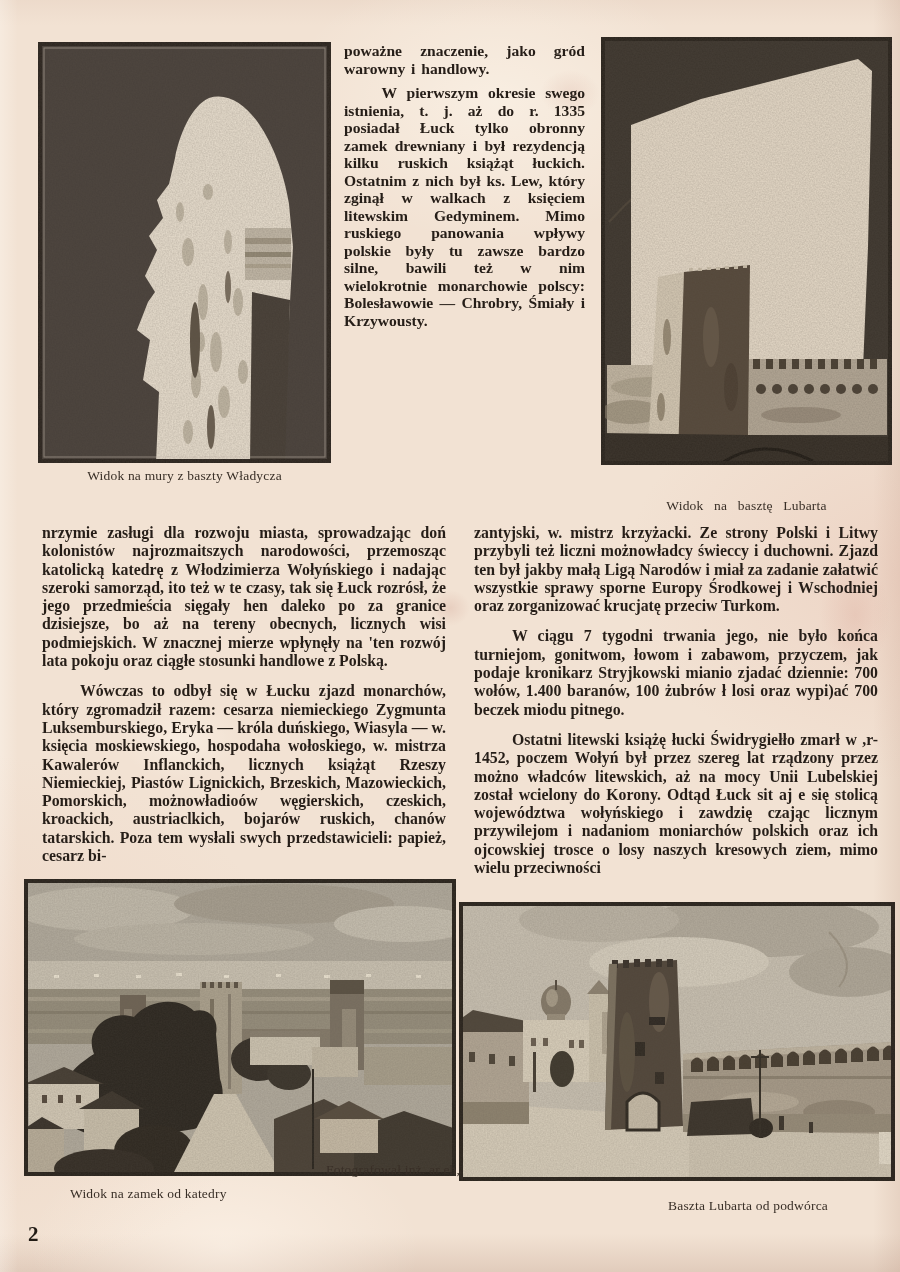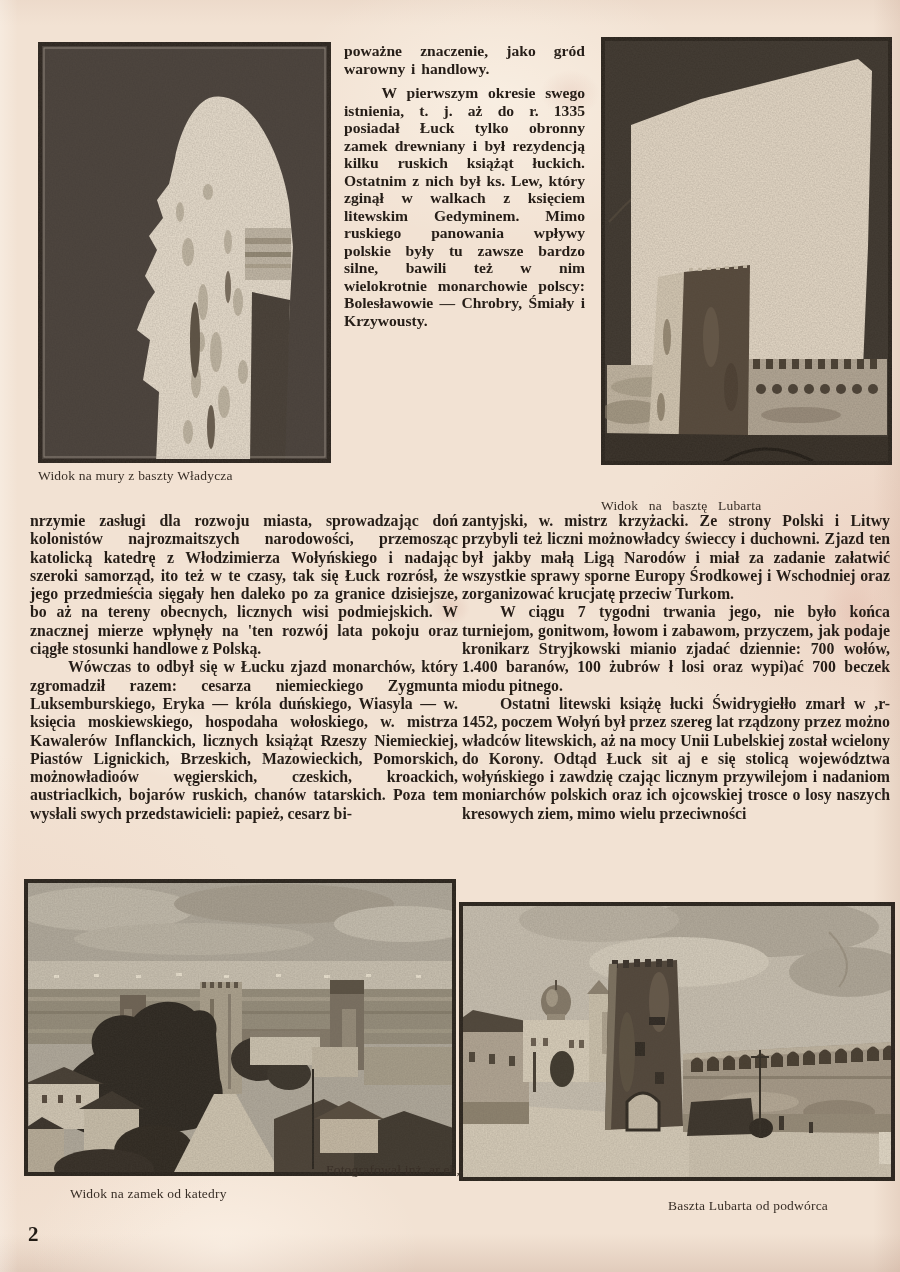--- a/index.html
+++ b/index.html
@@ -14,23 +14,23 @@
       linear-gradient(to right, rgba(255,250,244,0.35), rgba(255,250,244,0) 2%, rgba(190,150,130,0) 97%, rgba(180,140,120,0.18)),
       linear-gradient(to bottom, rgba(190,150,130,0.10), rgba(190,150,130,0) 2%, rgba(190,150,130,0) 97%, rgba(165,125,105,0.22));
     font-family:"Liberation Serif","DejaVu Serif",serif;
     color:#261e18;
   }
   .photo{position:absolute;display:block;}
   .caption{
     position:absolute;font-size:13.5px;font-weight:400;color:#392f27;
     letter-spacing:.2px;white-space:nowrap;
   }
-  .cap-center{}
+  .cap-center{text-align:center;}
   .col{position:absolute;text-align:justify;font-weight:700;}
-  .col p{margin:0;}
+  .col p{margin:12px;}
   .col p.ind{text-indent:2.4em;}
   .col-mid{left:344px;top:42px;width:257px;font-size:15.6px;line-height:17.5px;word-spacing:2px;}
   .col-mid p{margin:0 16px 7px 0;}
   .col-body{top:512px;width:428px;font-size:15.8px;line-height:18.3px;}
   .col-left{left:30px;}
   .col-right{left:462px;}
   .pageno{position:absolute;left:28px;top:1222px;font-size:21px;font-weight:700;color:#201a14;}
   .stain{position:absolute;border-radius:50%;pointer-events:none;}
   .s1{left:820px;top:560px;width:70px;height:110px;background:radial-gradient(closest-side,rgba(205,140,125,0.20),rgba(205,140,125,0));}
   .s2{left:540px;top:70px;width:60px;height:46px;background:radial-gradient(closest-side,rgba(200,145,130,0.18),rgba(200,145,130,0));}

